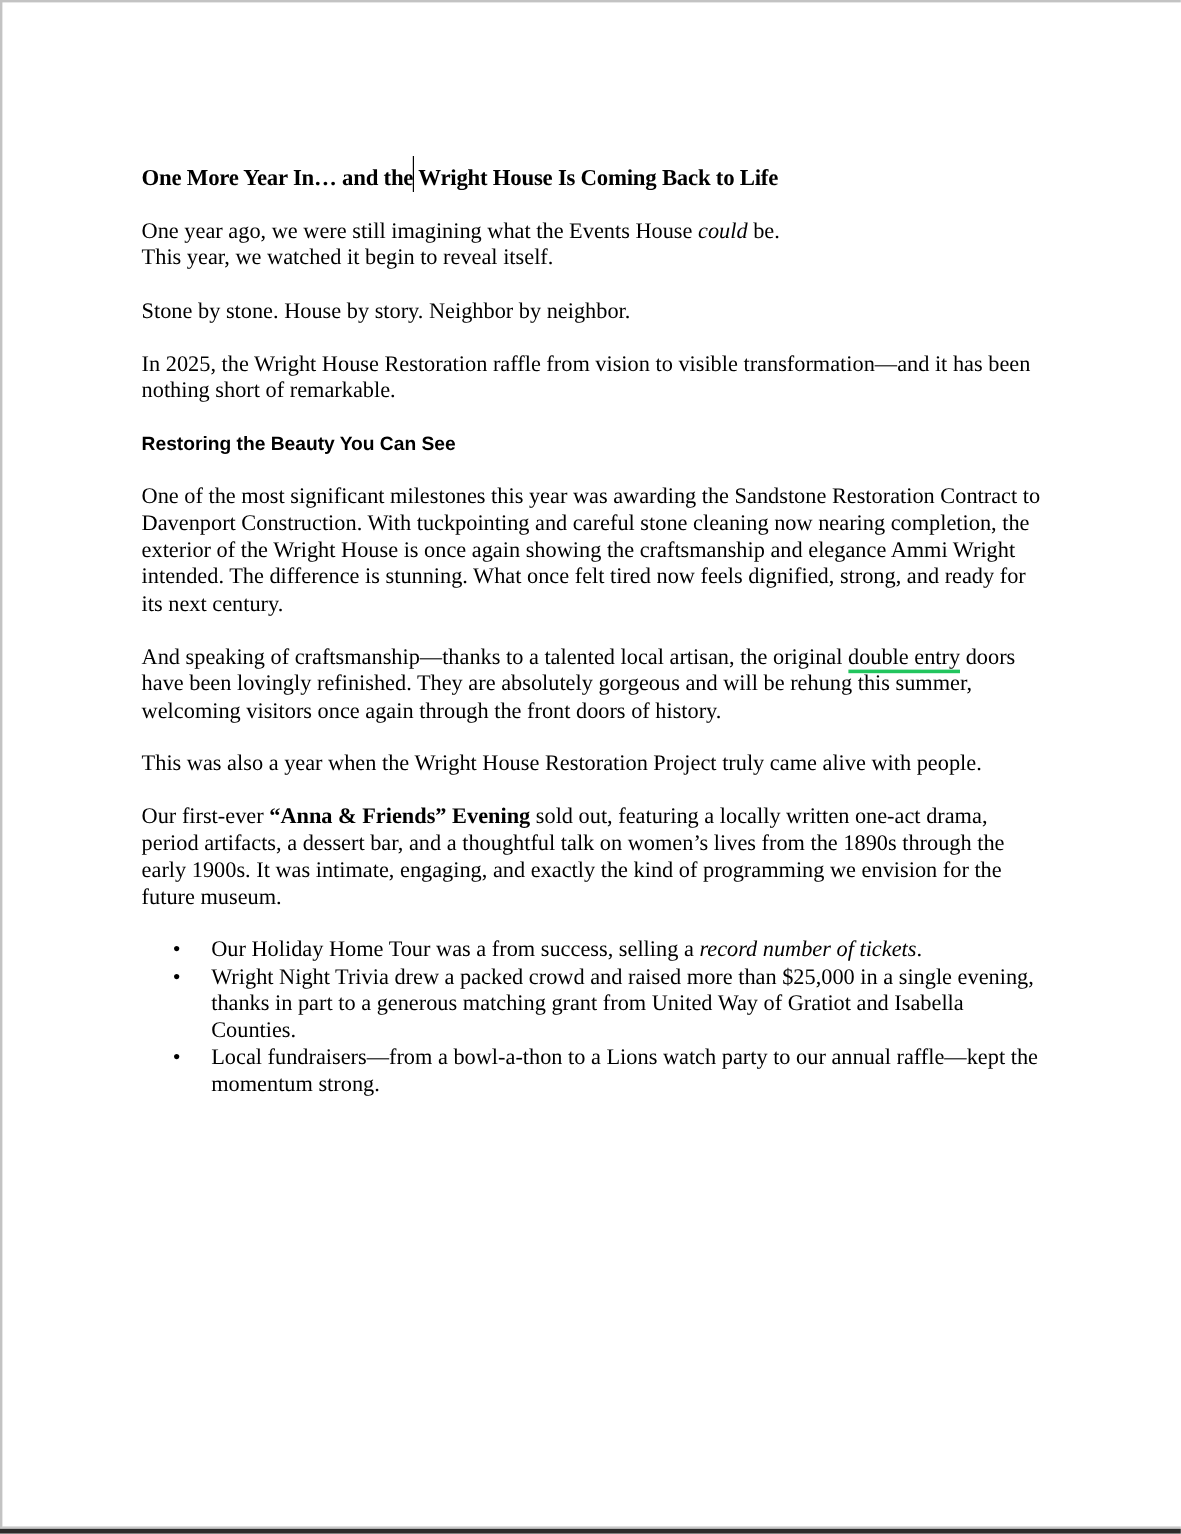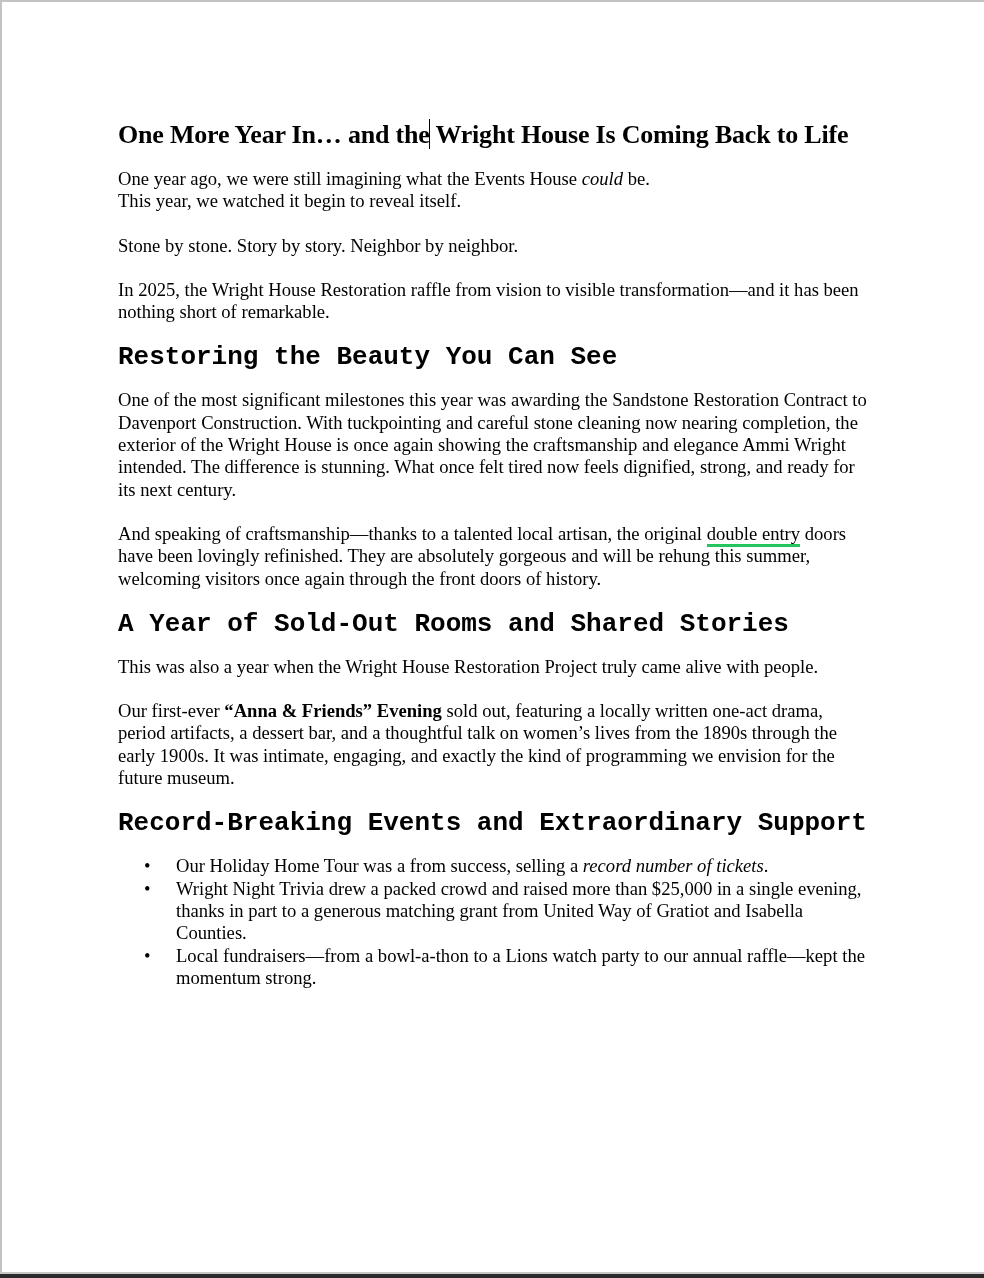--- a/index.html
+++ b/index.html
@@ -18,58 +18,56 @@
   .bottom-strip {
     position: absolute; left: 0; bottom: 0; width: 984px; height: 4px; background: #2b2b2b;
   }
   .content {
     position: absolute; left: 116px; top: 116px; width: 756px;
     font-family: "Liberation Serif", serif; color: #000;
     font-size: 18.6px; line-height: 22.3px;
   }
   h1 {
     font-family: "Liberation Serif", serif; font-weight: bold;
-    font-size: 26px; line-height: 34px; margin: 0 0 16px 0; letter-spacing: -0.2px;
+    font-size: 19px; line-height: 34px; margin: 12px 0 16px 0; letter-spacing: -0.2px;
   }
   h2 {
-    font-family: Liberation Mono, monospace; font-weight: bold;
-    font-size: 26px; line-height: 24px; margin: 0 0 20px 0;
+    font-family: Liberation Sans, sans-serif; font-weight: bold;
+    font-size: 16px; line-height: 24px; margin: 0 0 20px 0;
   }
   p { margin: 0 0 22px 0; }
   .caret { display: inline-block; width: 1.5px; height: 30px; background: #000; vertical-align: -6px; margin: 0 -0.75px; }
   .spell { text-decoration: none; border-bottom: 3px solid #22c55e; padding-bottom: 0px; }
   ul { margin: 0; padding: 0 0 0 58px; list-style: none; }
   li { position: relative; margin: 0; }
   li .bullet { position: absolute; left: -32px; top: 0; }
 </style>
 </head>
 <body>
 
 <div class="page">
   <div class="content">
     <h1><span>One More Year In… and the</span><span class="caret"></span><span> </span><span>Wright House Is Coming Back to Life</span></h1>
 
     <p>
       <span>One year ago, we were still imagining what the Events House </span><em>could</em><span> be.</span><br>
       <span>This year, we watched it begin to reveal itself.</span>
     </p>
 
-    <p>Stone by stone. Story by story. Neighbor by neighbor.</p>
+    <p>Stone by stone. House by story. Neighbor by neighbor.</p>
 
     <p>In 2025, the Wright House Restoration raffle from vision to visible transformation—and it has been nothing short of remarkable.</p>
 
     <h2>Restoring the Beauty You Can See</h2>
     <p>One of the most significant milestones this year was awarding the Sandstone Restoration Contract to Davenport Construction. With tuckpointing and careful stone cleaning now nearing completion, the exterior of the Wright House is once again showing the craftsmanship and elegance Ammi Wright intended. The difference is stunning. What once felt tired now feels dignified, strong, and ready for its next century.</p>
     <p><span>And speaking of craftsmanship—thanks to a talented local artisan, the original </span><span class="spell">double entry</span><span> doors have been lovingly refinished. They are absolutely gorgeous and will be rehung this summer, welcoming visitors once again through the front doors of history.</span></p>
 
-    <h2>A Year of Sold-Out Rooms and Shared Stories</h2>
     <p>This was also a year when the Wright House Restoration Project truly came alive with people.</p>
     <p><span>Our first-ever </span><strong>“Anna &amp; Friends” Evening</strong><span> sold out, featuring a locally written one-act drama, period artifacts, a dessert bar, and a thoughtful talk on women’s lives from the 1890s through the early 1900s. It was intimate, engaging, and exactly the kind of programming we envision for the future museum.</span></p>
 
-    <h2>Record-Breaking Events and Extraordinary Support</h2>
 
     <ul>
       <li><span class="bullet">•</span><span>Our Holiday Home Tour was a from success, selling a </span><em>record number of tickets</em><span>.</span></li>
       <li><span class="bullet">•</span><span>Wright Night Trivia drew a packed crowd and raised more than $25,000 in a single evening, thanks in part to a generous matching grant from United Way of Gratiot and Isabella Counties.</span></li>
       <li><span class="bullet">•</span><span>Local fundraisers—from a bowl-a-thon to a Lions watch party to our annual raffle—kept the momentum strong.</span></li>
     </ul>
   </div>
 </div>
 <div class="bottom-strip"></div>
 

